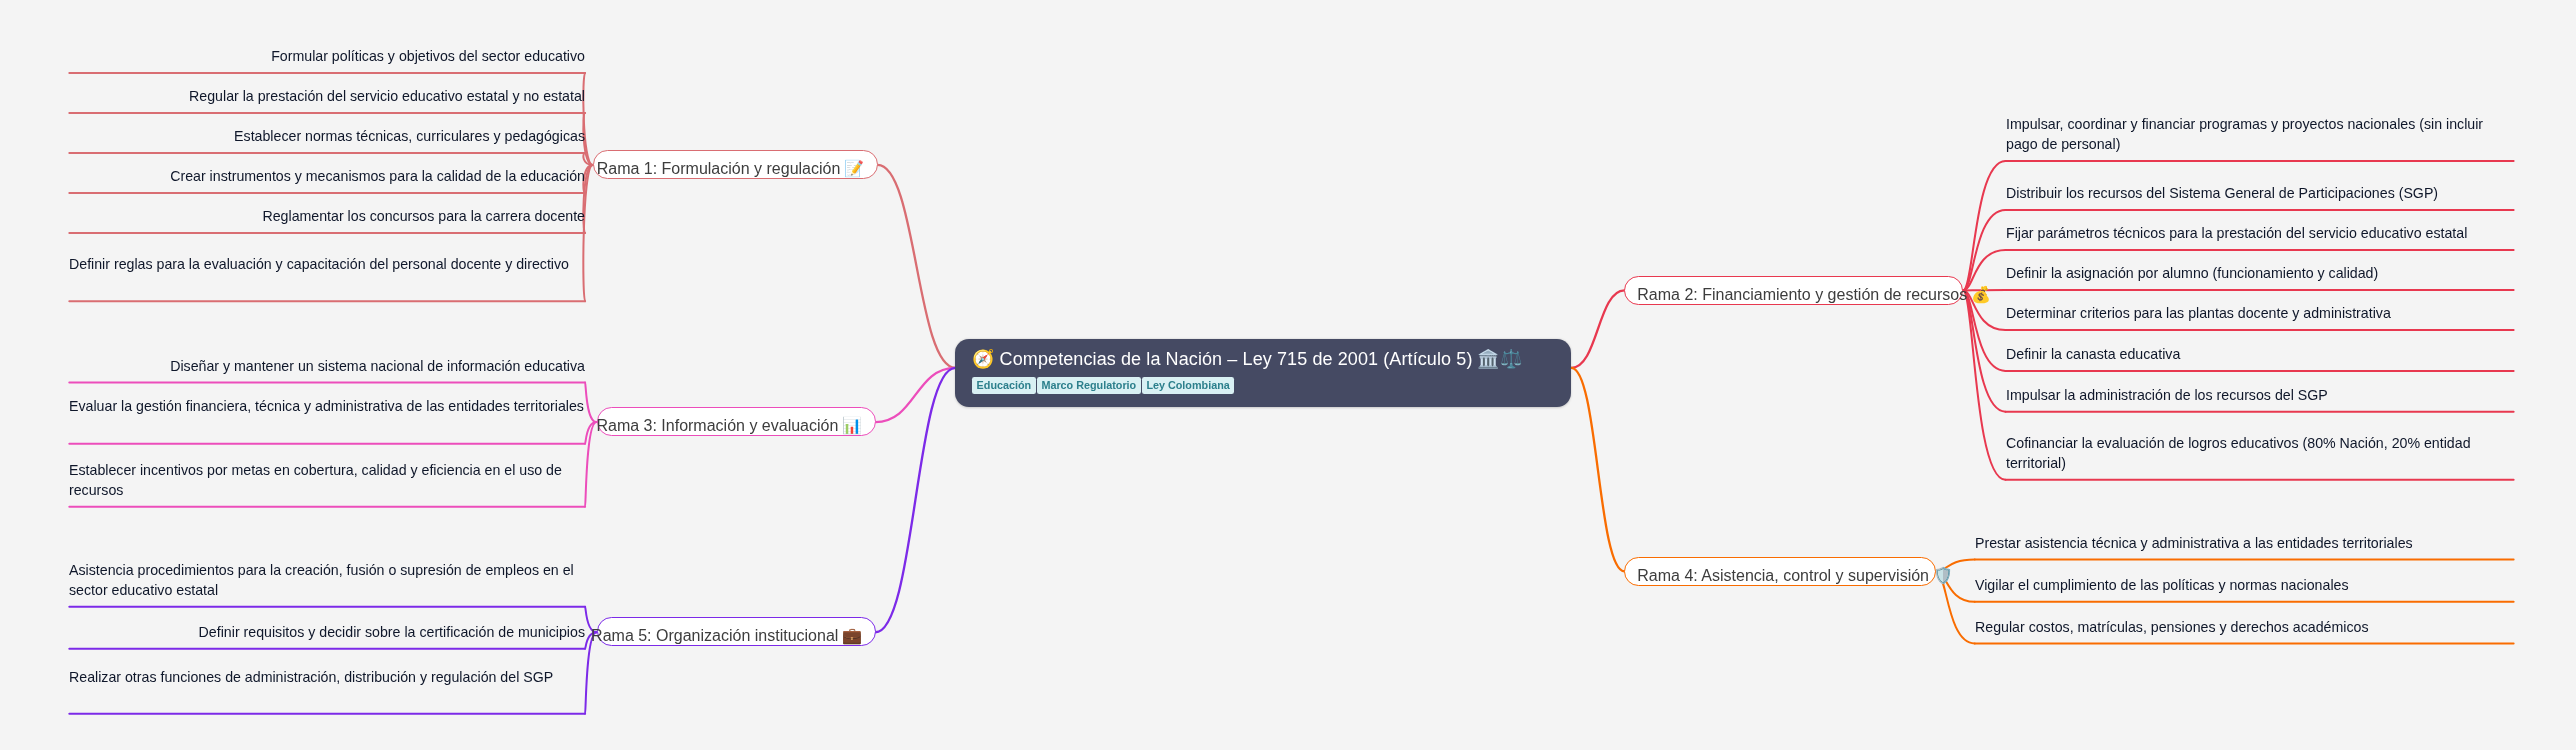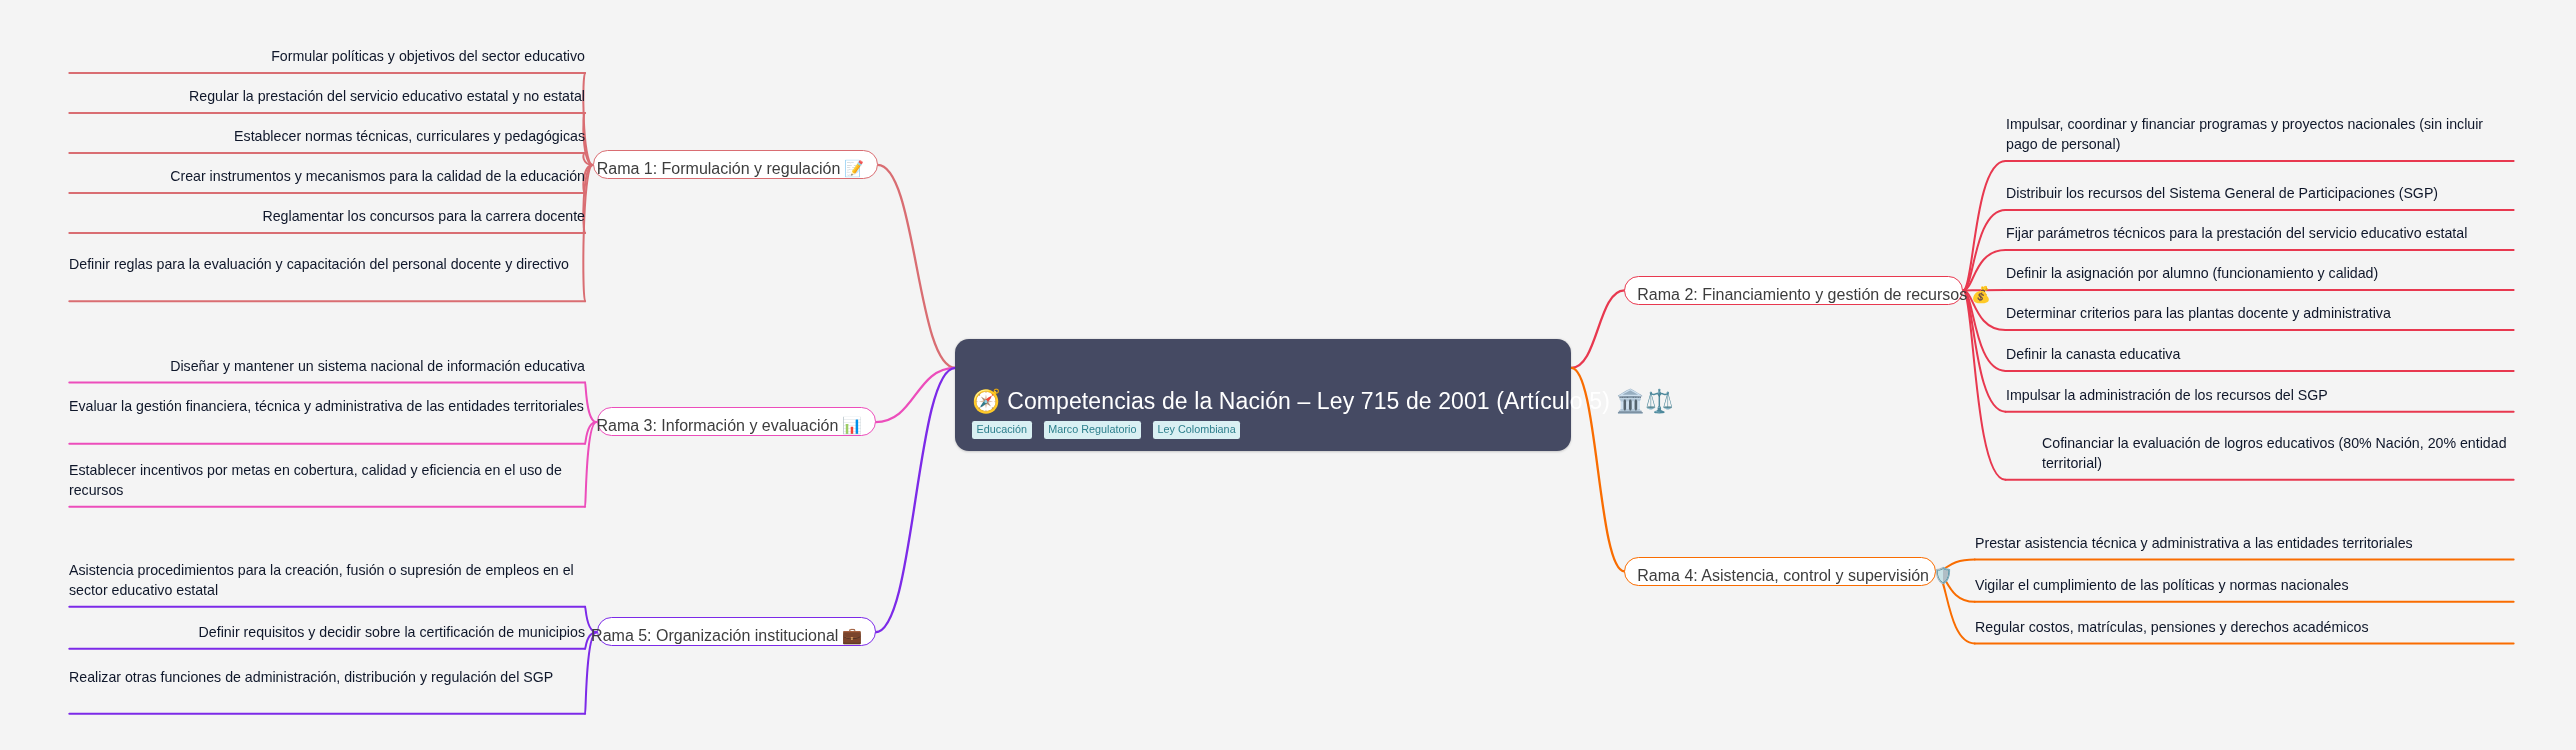--- a/index.html
+++ b/index.html
@@ -18,27 +18,26 @@
     position:absolute;
     background:#454a63;
     border-radius:14px;
     padding:10.8px 17px 12.3px 17px;
     box-sizing:border-box;
     display:flex;flex-direction:column;gap:7px;
     box-shadow:0 0.8px 2.3px rgba(0,0,0,.18);
   }
   .root-title{
     color:#ffffff;
-    font-size:23px;
+    font-size:18px;
     line-height:1.1;
     white-space:nowrap;
     letter-spacing:0.1px;
-    margin-top:39px;
   }
-  .root-tags{display:flex;gap:12px;}
+  .root-tags{display:flex;gap:1px;font-weight:bold;}
   .root-tags .tag{
     background:#d9f0f3;
     color:#2c7f8c;
     font-size:10.8px;
     line-height:1;
     padding:3.1px 4.6px 3.8px 4.6px;
     border-radius:2.3px;
     white-space:nowrap;
   }
 
@@ -148,21 +147,21 @@
       <div class="branch" style="left: 1624px; top: 276px; width: 339px; border-color: rgb(232, 56, 79);">
         <span>Rama 2: Financiamiento y gestión de recursos 💰</span>
       </div>
       <div class="leaf right multi" style="left: 2006px; top: 114px; width: 508px;">Impulsar, coordinar y financiar programas y proyectos nacionales (sin incluir pago de personal)</div>
       <div class="leaf right single" style="left: 2006px; top: 183px; width: 508px;">Distribuir los recursos del Sistema General de Participaciones (SGP)</div>
       <div class="leaf right single" style="left: 2006px; top: 223px; width: 508px;">Fijar parámetros técnicos para la prestación del servicio educativo estatal</div>
       <div class="leaf right single" style="left: 2006px; top: 263px; width: 508px;">Definir la asignación por alumno (funcionamiento y calidad)</div>
       <div class="leaf right single" style="left: 2006px; top: 303px; width: 508px;">Determinar criterios para las plantas docente y administrativa</div>
       <div class="leaf right single" style="left: 2006px; top: 344px; width: 508px;">Definir la canasta educativa</div>
       <div class="leaf right single" style="left: 2006px; top: 385px; width: 508px;">Impulsar la administración de los recursos del SGP</div>
-      <div class="leaf right multi" style="left: 2006px; top: 433px; width: 508px; margin-left: 36px;">Cofinanciar la evaluación de logros educativos (80% Nación, 20% entidad territorial)</div>
+      <div class="leaf right multi" style="left: 2006px; top: 433px; width: 508px;">Cofinanciar la evaluación de logros educativos (80% Nación, 20% entidad territorial)</div>
       <div class="branch" style="left: 597px; top: 407px; width: 279px; border-color: rgb(236, 77, 187); justify-content: flex-end;">
         <span>Rama 3: Información y evaluación 📊</span>
       </div>
       <div class="leaf left single" style="left: 69px; top: 356px; width: 516px;">Diseñar y mantener un sistema nacional de información educativa</div>
       <div class="leaf left multi" style="left: 69px; top: 396px; width: 516px;">Evaluar la gestión financiera, técnica y administrativa de las entidades territoriales</div>
       <div class="leaf left multi" style="left: 69px; top: 460px; width: 516px;">Establecer incentivos por metas en cobertura, calidad y eficiencia en el uso de recursos</div>
       <div class="branch" style="left: 1624px; top: 557px; width: 312px; border-color: rgb(249, 108, 0);">
         <span>Rama 4: Asistencia, control y supervisión 🛡️</span>
       </div>
       <div class="leaf right single" style="left: 1975px; top: 533px; width: 539px;">Prestar asistencia técnica y administrativa a las entidades territoriales</div>

